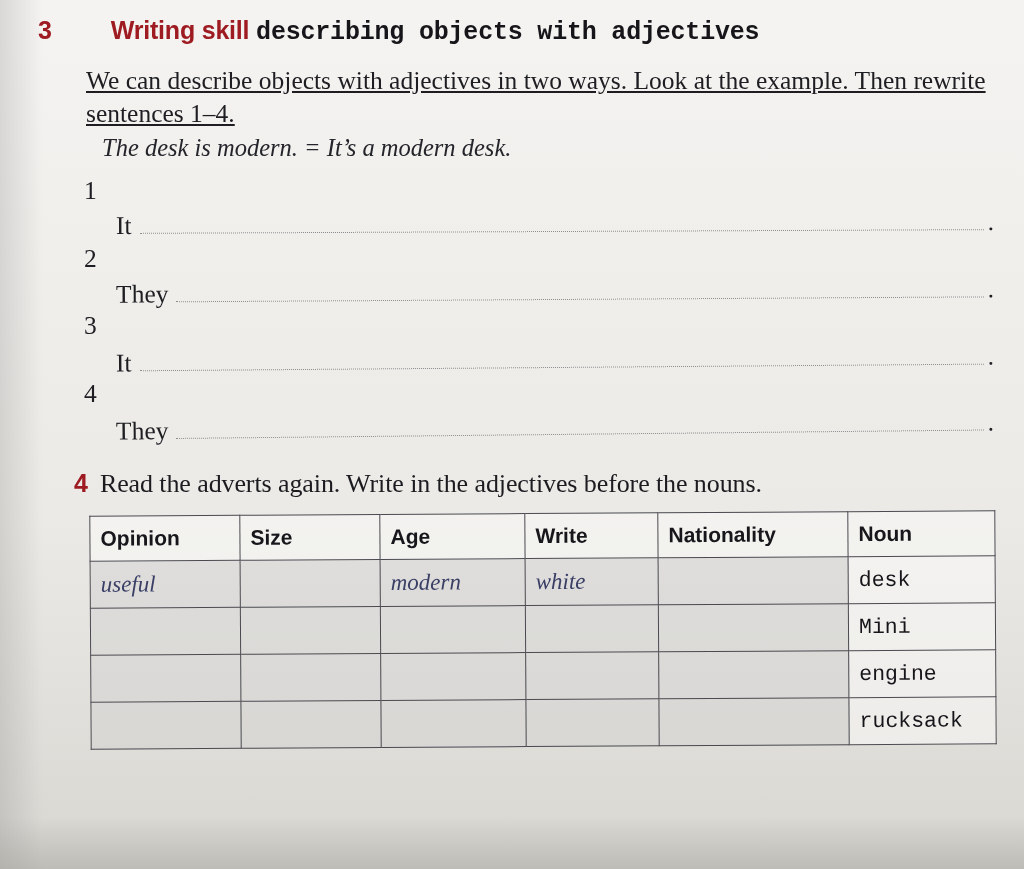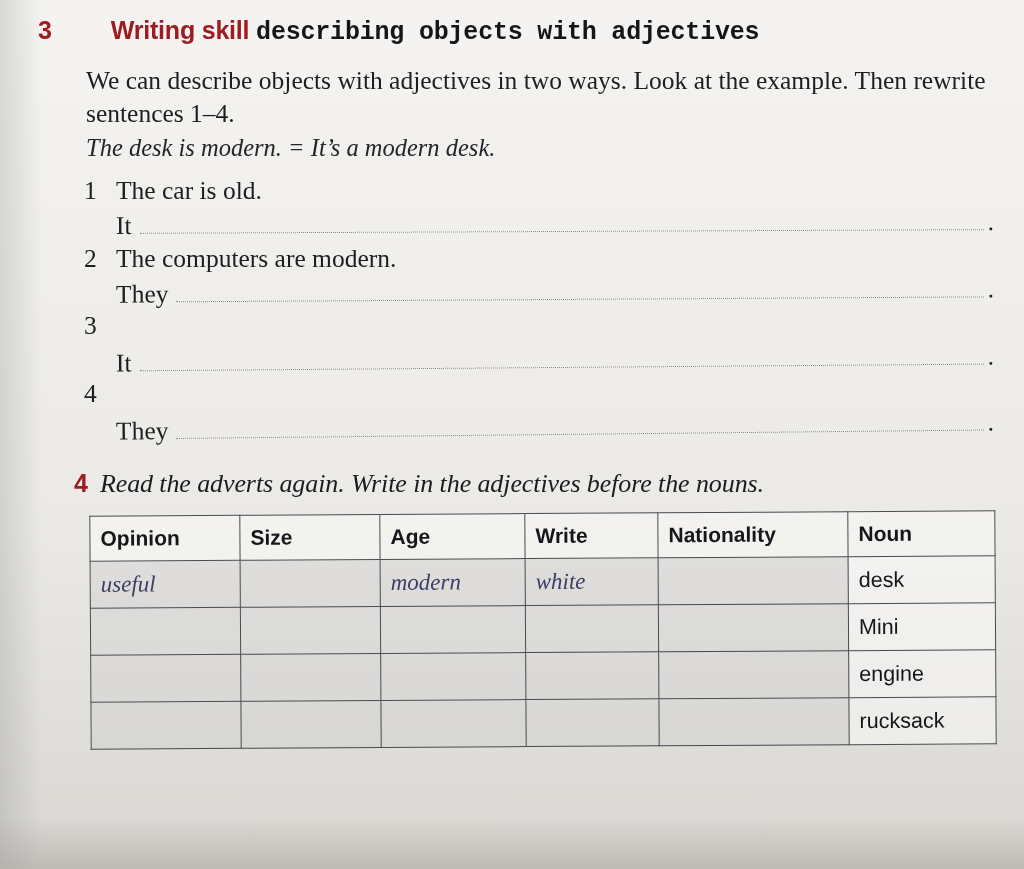--- a/index.html
+++ b/index.html
@@ -60,23 +60,24 @@
   }
   .sec-rest { color: #16161a; font-family: Liberation Mono, monospace; }
 
   
   .intro {
     margin: 18px 0 0 52px;
     font-size: 25.5px;
     line-height: 1.28;
     color: #1d1d22;
     max-width: 905px;
+    text-decoration: underline;
   }
   .example {
-    margin: 4px 0 0 52px;
+    margin: 4px 0 0 68px;
     font-size: 24.5px;
     font-style: italic;
     color: #24242b;
   }
 
   
   .items {
     margin: 12px 0 0 0;
   }
   .item {
@@ -119,21 +120,21 @@
     align-items: baseline;
     gap: 12px;
     margin: 24px 0 0 40px;
     font-size: 26px;
     color: #1b1b20;
   }
   .sec4 .sec-num {
     font-family: "Liberation Sans", sans-serif;
     font-size: 25px;
   }
-  .sec4-text { letter-spacing: -0.1px; font-style: italic; }
+  .sec4-text { letter-spacing: -0.1px; }
 
   
   .table-wrap {
     margin: 14px 0 0 56px;
     width: 905px;
     transform: rotate(-0.35deg);
   }
   table.grid {
     border-collapse: collapse;
     width: 100%;
@@ -150,21 +151,21 @@
   table.grid th {
     font-family: "Liberation Sans", sans-serif;
     font-size: 21px;
     font-weight: bold;
     text-align: left;
     color: #16161b;
     background: rgba(255,255,255,0.30);
     height: 44px;
   }
   table.grid td.noun {
-    font-family: Liberation Sans, sans-serif;
+    font-family: Liberation Mono, monospace;
     font-size: 21.5px;
     color: #15151a;
     background: rgba(255,255,255,0.34);
   }
   td.hand {
     font-family: "Liberation Serif", serif;
     font-style: italic;
     font-size: 23px;
     color: #3a3f66;
   }
@@ -188,33 +189,31 @@
     </h2>
 
     <p class="intro">We can describe objects with adjectives in two ways. Look at the example. Then rewrite sentences 1–4.</p>
     <p class="example">The desk is modern. = It’s a modern desk.</p>
 
     <div class="items">
 
       <div class="item">
         <div class="item-line1">
           <span class="item-num">1</span>
-          <span>The car is old.</span>
         </div>
         <div class="answer-row r1">
           <span class="lead">It</span>
           <span class="dots"></span>
           <span class="period">.</span>
         </div>
       </div>
 
       <div class="item">
         <div class="item-line1">
           <span class="item-num">2</span>
-          <span>The computers are modern.</span>
         </div>
         <div class="answer-row r2">
           <span class="lead">They</span>
           <span class="dots"></span>
           <span class="period">.</span>
         </div>
       </div>
 
       <div class="item">
         <div class="item-line1">

